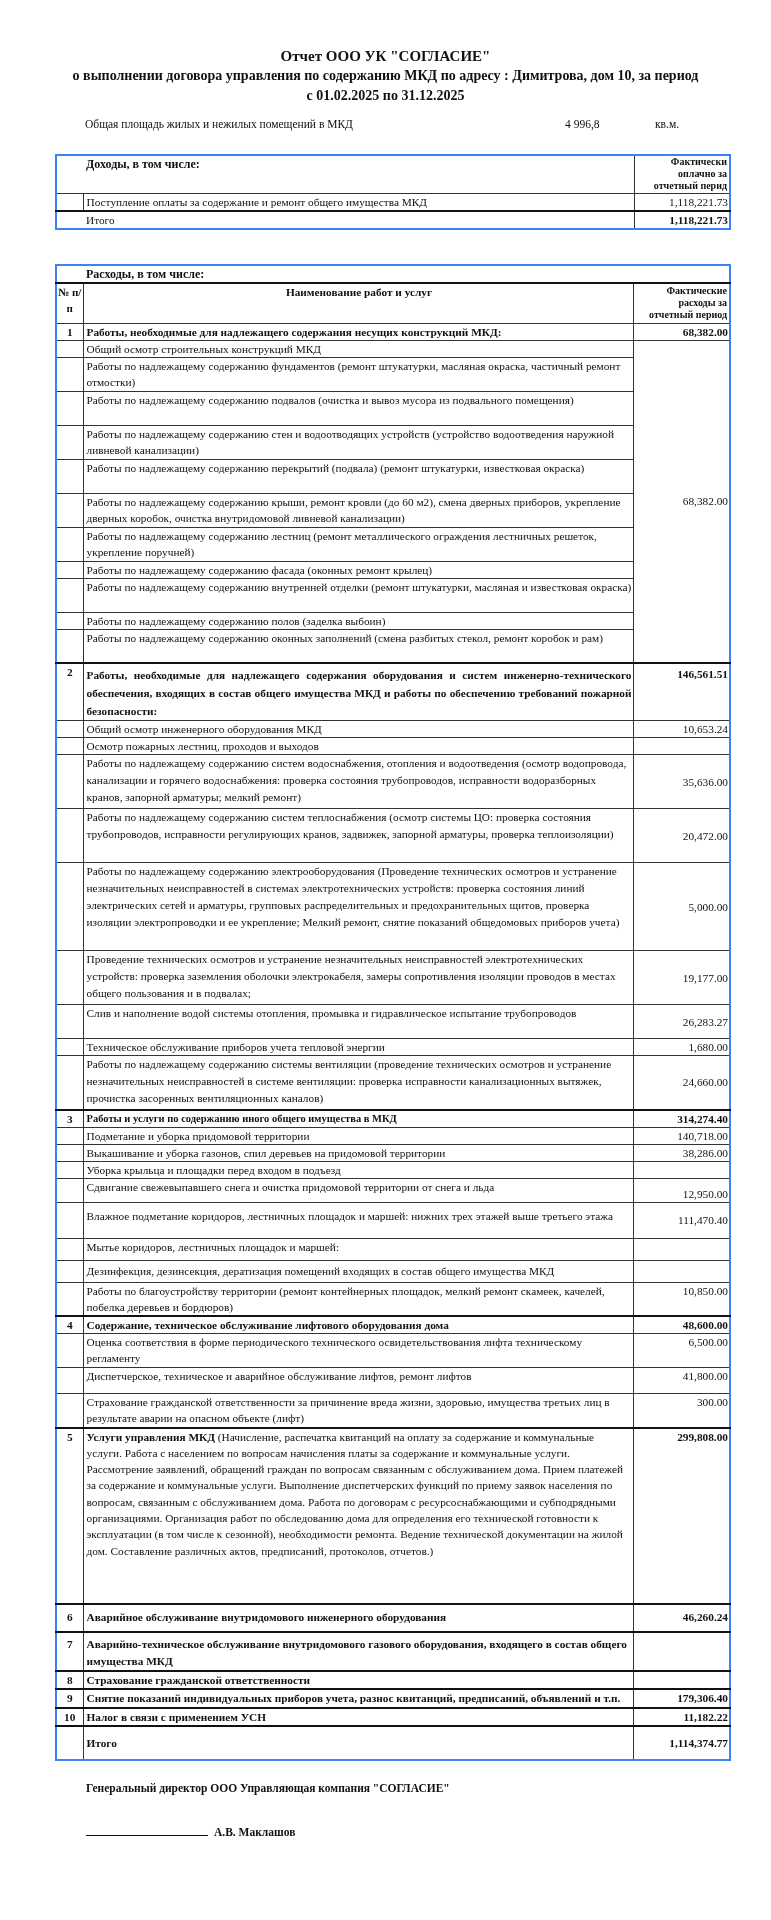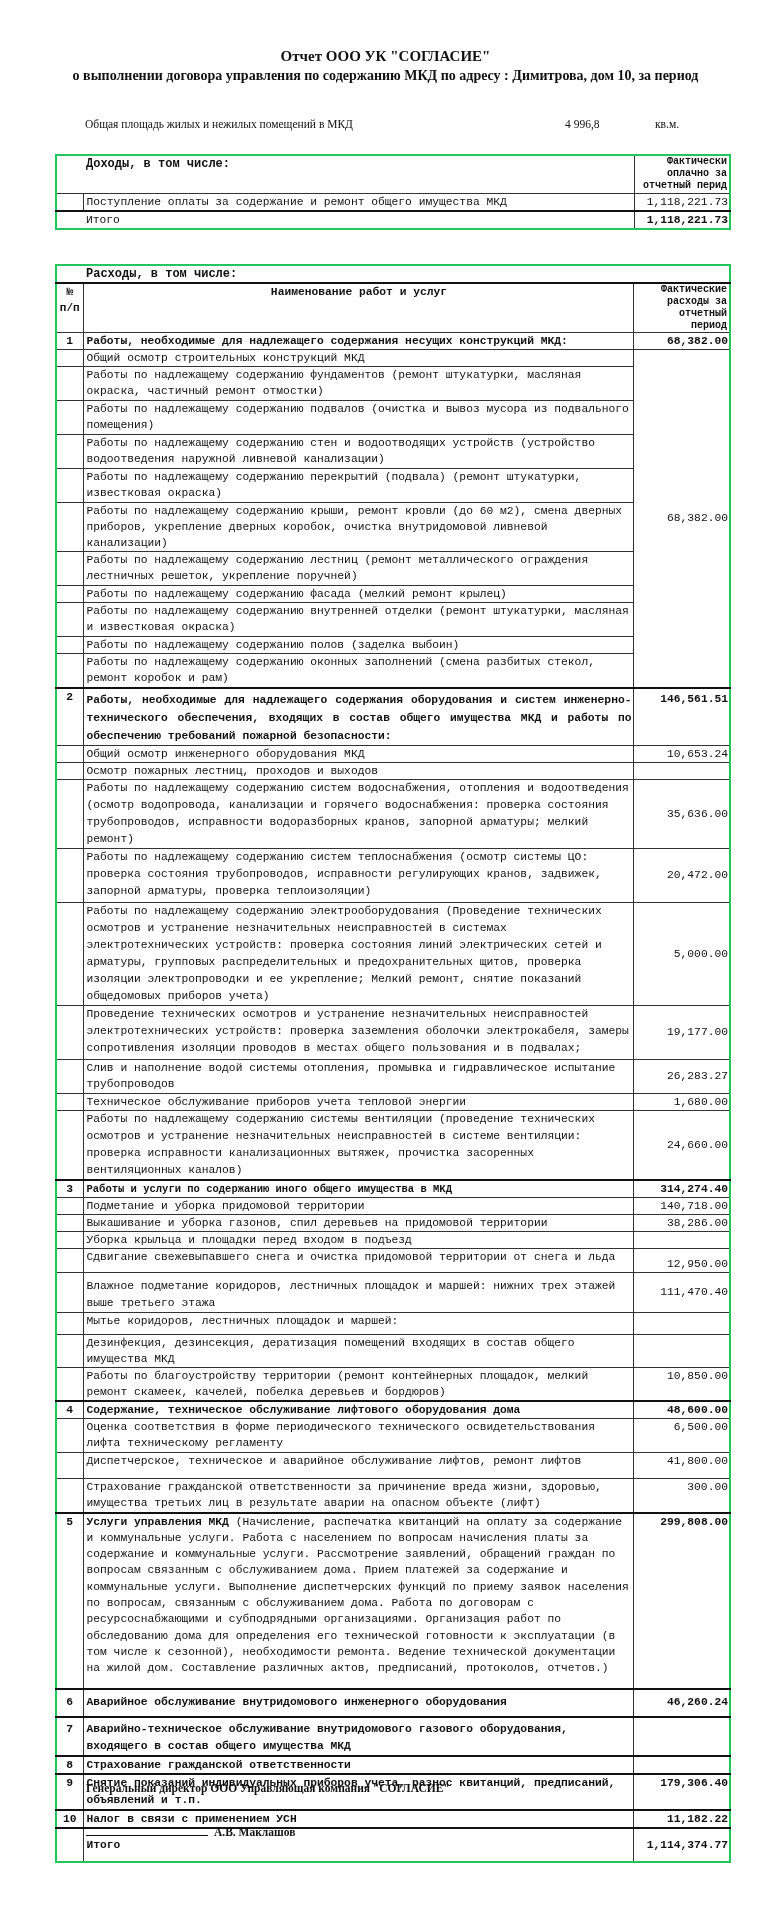--- a/index.html
+++ b/index.html
@@ -10,21 +10,21 @@
   .title-block { position: absolute; left: 0; top: 46px; width: 771px; text-align: center; font-weight: bold; }
   .title-block .t1 { font-size: 15px; line-height: 20px; }
   .title-block .t2 { font-size: 14px; line-height: 20px; }
   .area-line { position: absolute; top: 118px; left: 85px; width: 640px; font-size: 11.5px; }
   .area-line .lbl { position: absolute; left: 0; }
   .area-line .val { position: absolute; left: 480px; }
   .area-line .unit { position: absolute; left: 570px; }
 
   table { border-collapse: collapse; position: absolute; left: 55px; width: 676px; table-layout: fixed; }
   td { border: 1px solid #333; padding: 0 2px 0 3px; font-size: 11.3px; line-height: 16px; vertical-align: top; }
-  .outer { border: 2px solid #22c55e; font-family: Liberation Mono, monospace; }
+  .outer { border: 2px solid #3b82f6; }
   .c-num { width: 22px; text-align: center; font-weight: bold; padding: 0; }
   .c-val { width: 80px; text-align: right; padding-right: 1px; }
   .mid { vertical-align: middle; }
   .b { font-weight: bold; }
   .hdr-small { font-size: 10px; line-height: 12px; text-align: right; font-weight: bold; vertical-align: middle; }
   .hdr { text-align: center; font-weight: bold; }
   .just { text-align: justify; text-align-last: left; }
   .thick-top td { border-top: 2px solid #111; }
 
   #income { top: 154px; }
@@ -32,20 +32,21 @@
 
   .sig { position: absolute; left: 86px; font-weight: bold; font-size: 11.5px; }
   .sig-line { display: inline-block; width: 122px; border-bottom: 1px solid #111; margin-right: 6px; vertical-align: baseline; }
 </style>
 </head>
 <body>
 
 <div class="title-block">
   <div class="t1">Отчет ООО УК "СОГЛАСИЕ"</div>
   <div class="t2">о выполнении договора управления по содержанию МКД по адресу : Димитрова, дом 10, за  период</div>
+  <div class="t2">с 01.02.2025  по 31.12.2025</div>
 </div>
 
 <div class="area-line">
   <span class="lbl">Общая площадь жилых и нежилых помещений в МКД</span>
   <span class="val">4 996,8</span>
   <span class="unit">кв.м.</span>
 </div>
 
 <table id="income" class="outer">
   <colgroup>
@@ -118,21 +119,21 @@
   <tr style="height:34px">
         <td></td>
         <td>Работы по надлежащему содержанию крыши, ремонт кровли (до 60 м2), смена дверных приборов, укрепление дверных коробок, очистка внутридомовой ливневой канализации)</td>
       </tr>
   <tr style="height:34px">
         <td></td>
         <td>Работы по надлежащему содержанию лестниц (ремонт металлического ограждения лестничных решеток, укрепление поручней)</td>
       </tr>
   <tr>
         <td></td>
-        <td>Работы по надлежащему содержанию фасада (мелкий ремонт крылец)</td>
+        <td>Работы по надлежащему содержанию фасада (оконных ремонт крылец)</td>
       </tr>
   <tr style="height:34px">
         <td></td>
         <td>Работы  по надлежащему содержанию внутренней отделки (ремонт штукатурки, масляная и известковая окраска)</td>
       </tr>
   <tr>
         <td></td>
         <td>Работы по надлежащему содержанию полов (заделка выбоин)</td>
       </tr>
   <tr style="height:34px">

